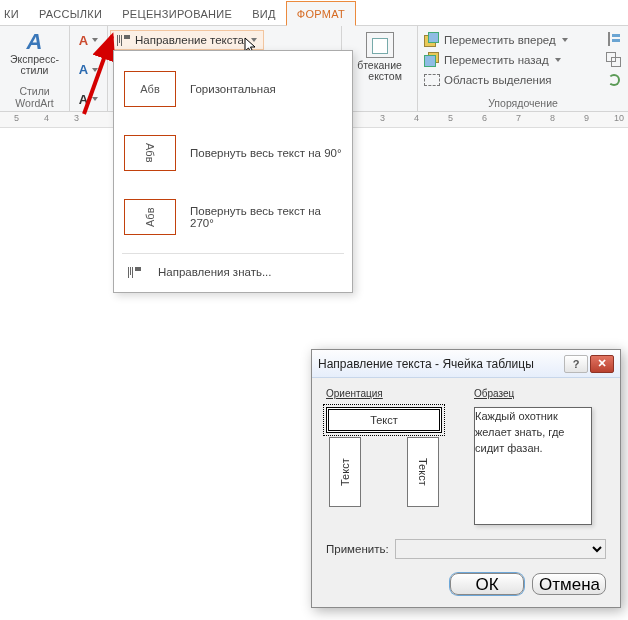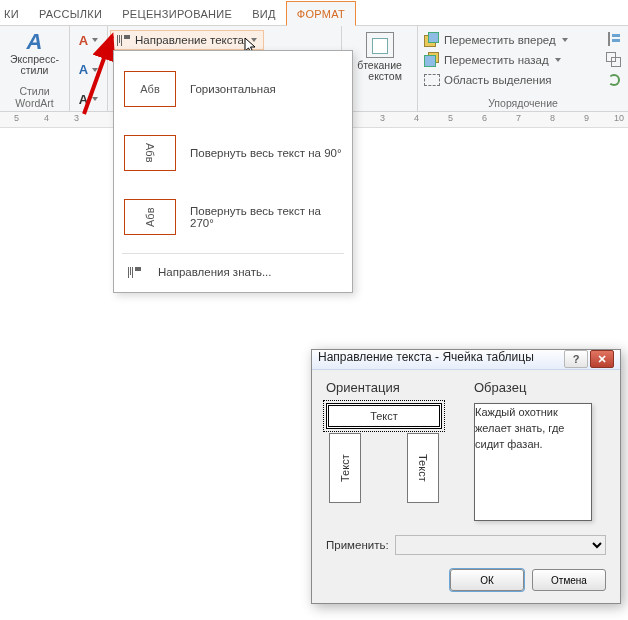--- a/index.html
+++ b/index.html
@@ -87,40 +87,40 @@
   .menu-ic { width:52px; height:36px; border:1px solid #c2410c; display:flex; align-items:center; justify-content:center; font-size:11px; color:#555; background:#fff;}
   .menu-ic.v { writing-mode: vertical-rl; }
   .menu-ic.v2 { writing-mode: vertical-rl; transform: rotate(180deg); }
   .menu-more .menu-ic { border:none; width:20px; height:16px;}
 
   
   .arrow-ann { position:absolute; left:76px; top:30px; pointer-events:none;}
 
   
   .dialog { position:absolute; left:311px; top:349px; width:310px; background:#f0f0f0; border:1px solid #8a8a8a; box-shadow:3px 3px 12px rgba(0,0,0,.3); font-size:11.5px; color:#333;}
-  .dlg-title { height:20px; background:linear-gradient(#fdfdfe,#e6eefb); border-bottom:1px solid #c7d6ea; display:flex; align-items:flex-start; padding:0 6px; font-size:12px; color:#222;}
+  .dlg-title { height:28px; background:linear-gradient(#fdfdfe,#e6eefb); border-bottom:1px solid #c7d6ea; display:flex; align-items:center; padding:0 6px; font-size:12px; color:#222;}
   .dlg-title .sp { flex:1;}
   .dlg-title .btn { width:24px;height:18px; margin-left:2px; display:flex;align-items:center;justify-content:center; border:1px solid #b8b8b8; border-radius:2px; background:linear-gradient(#fff,#e5e5e5); font-size:11px; font-weight:bold; color:#555; }
   .dlg-title .btn.close { background:linear-gradient(#e27462,#b8412f); color:#fff; border-color:#8d3326;}
   .dlg-body { padding:10px 14px 6px; }
   .panels { display:flex; gap:18px;}
-  .panel-h { margin:0 0 8px; font-size:13px; color:#333;}
+  .panel-h { margin:0 0 8px; font-size:10px; text-decoration:underline; color:#333;}
   .orient { width:130px; }
   .orient-grid { display:flex; flex-wrap:wrap; gap:4px;flex-direction:column; }
   .opt { border:1px solid #777; background:#fff; display:flex;align-items:center;justify-content:center; font-size:11px; cursor:default;}
   .opt.h { width:116px;height:26px;}
   .opt.v { width:32px;height:70px; writing-mode:vertical-rl;}
   .opt.v2 { width:32px;height:70px; writing-mode:vertical-rl; transform:rotate(180deg);}
   .opt.sel { outline:1px dotted #000; outline-offset:2px; border:3px double #000;}
   .sample { width:118px;}
   .sample-box { width:118px; height:118px; border:1px solid #666; background:#fff; font-size:11px; line-height:16px; box-shadow:2px 2px 4px rgba(0,0,0,.15);}
   .apply-row { display:flex; align-items:center; gap:6px; margin-top:14px;}
   .apply-row select { flex:1; height:20px; font-size:11px; background:#f0f0f0; border:1px solid #bbb;}
   .dlg-btns { display:flex; justify-content:flex-end; gap:8px; padding:8px 14px 12px;}
-  .dlg-btns button { width:74px; height:22px; border:1px solid #888; border-radius:3px; background:linear-gradient(#fff,#e4e4e4); font-size:10px;}
+  .dlg-btns button { width:74px; height:22px; border:1px solid #888; border-radius:8px; background:linear-gradient(#fff,#e4e4e4); font-size:17px;}
   .dlg-btns button.primary { box-shadow:0 0 0 1px #6da7d8;}
 
   .cursor-ptr { position:absolute; left:244px; top:37px; pointer-events:none; font-size:14px; color:#000;}
 </style>
 </head>
 <body>
 
 <div class="tabs">
   <div class="tab partial">КИ</div>
   <div class="tab">РАССЫЛКИ</div>

